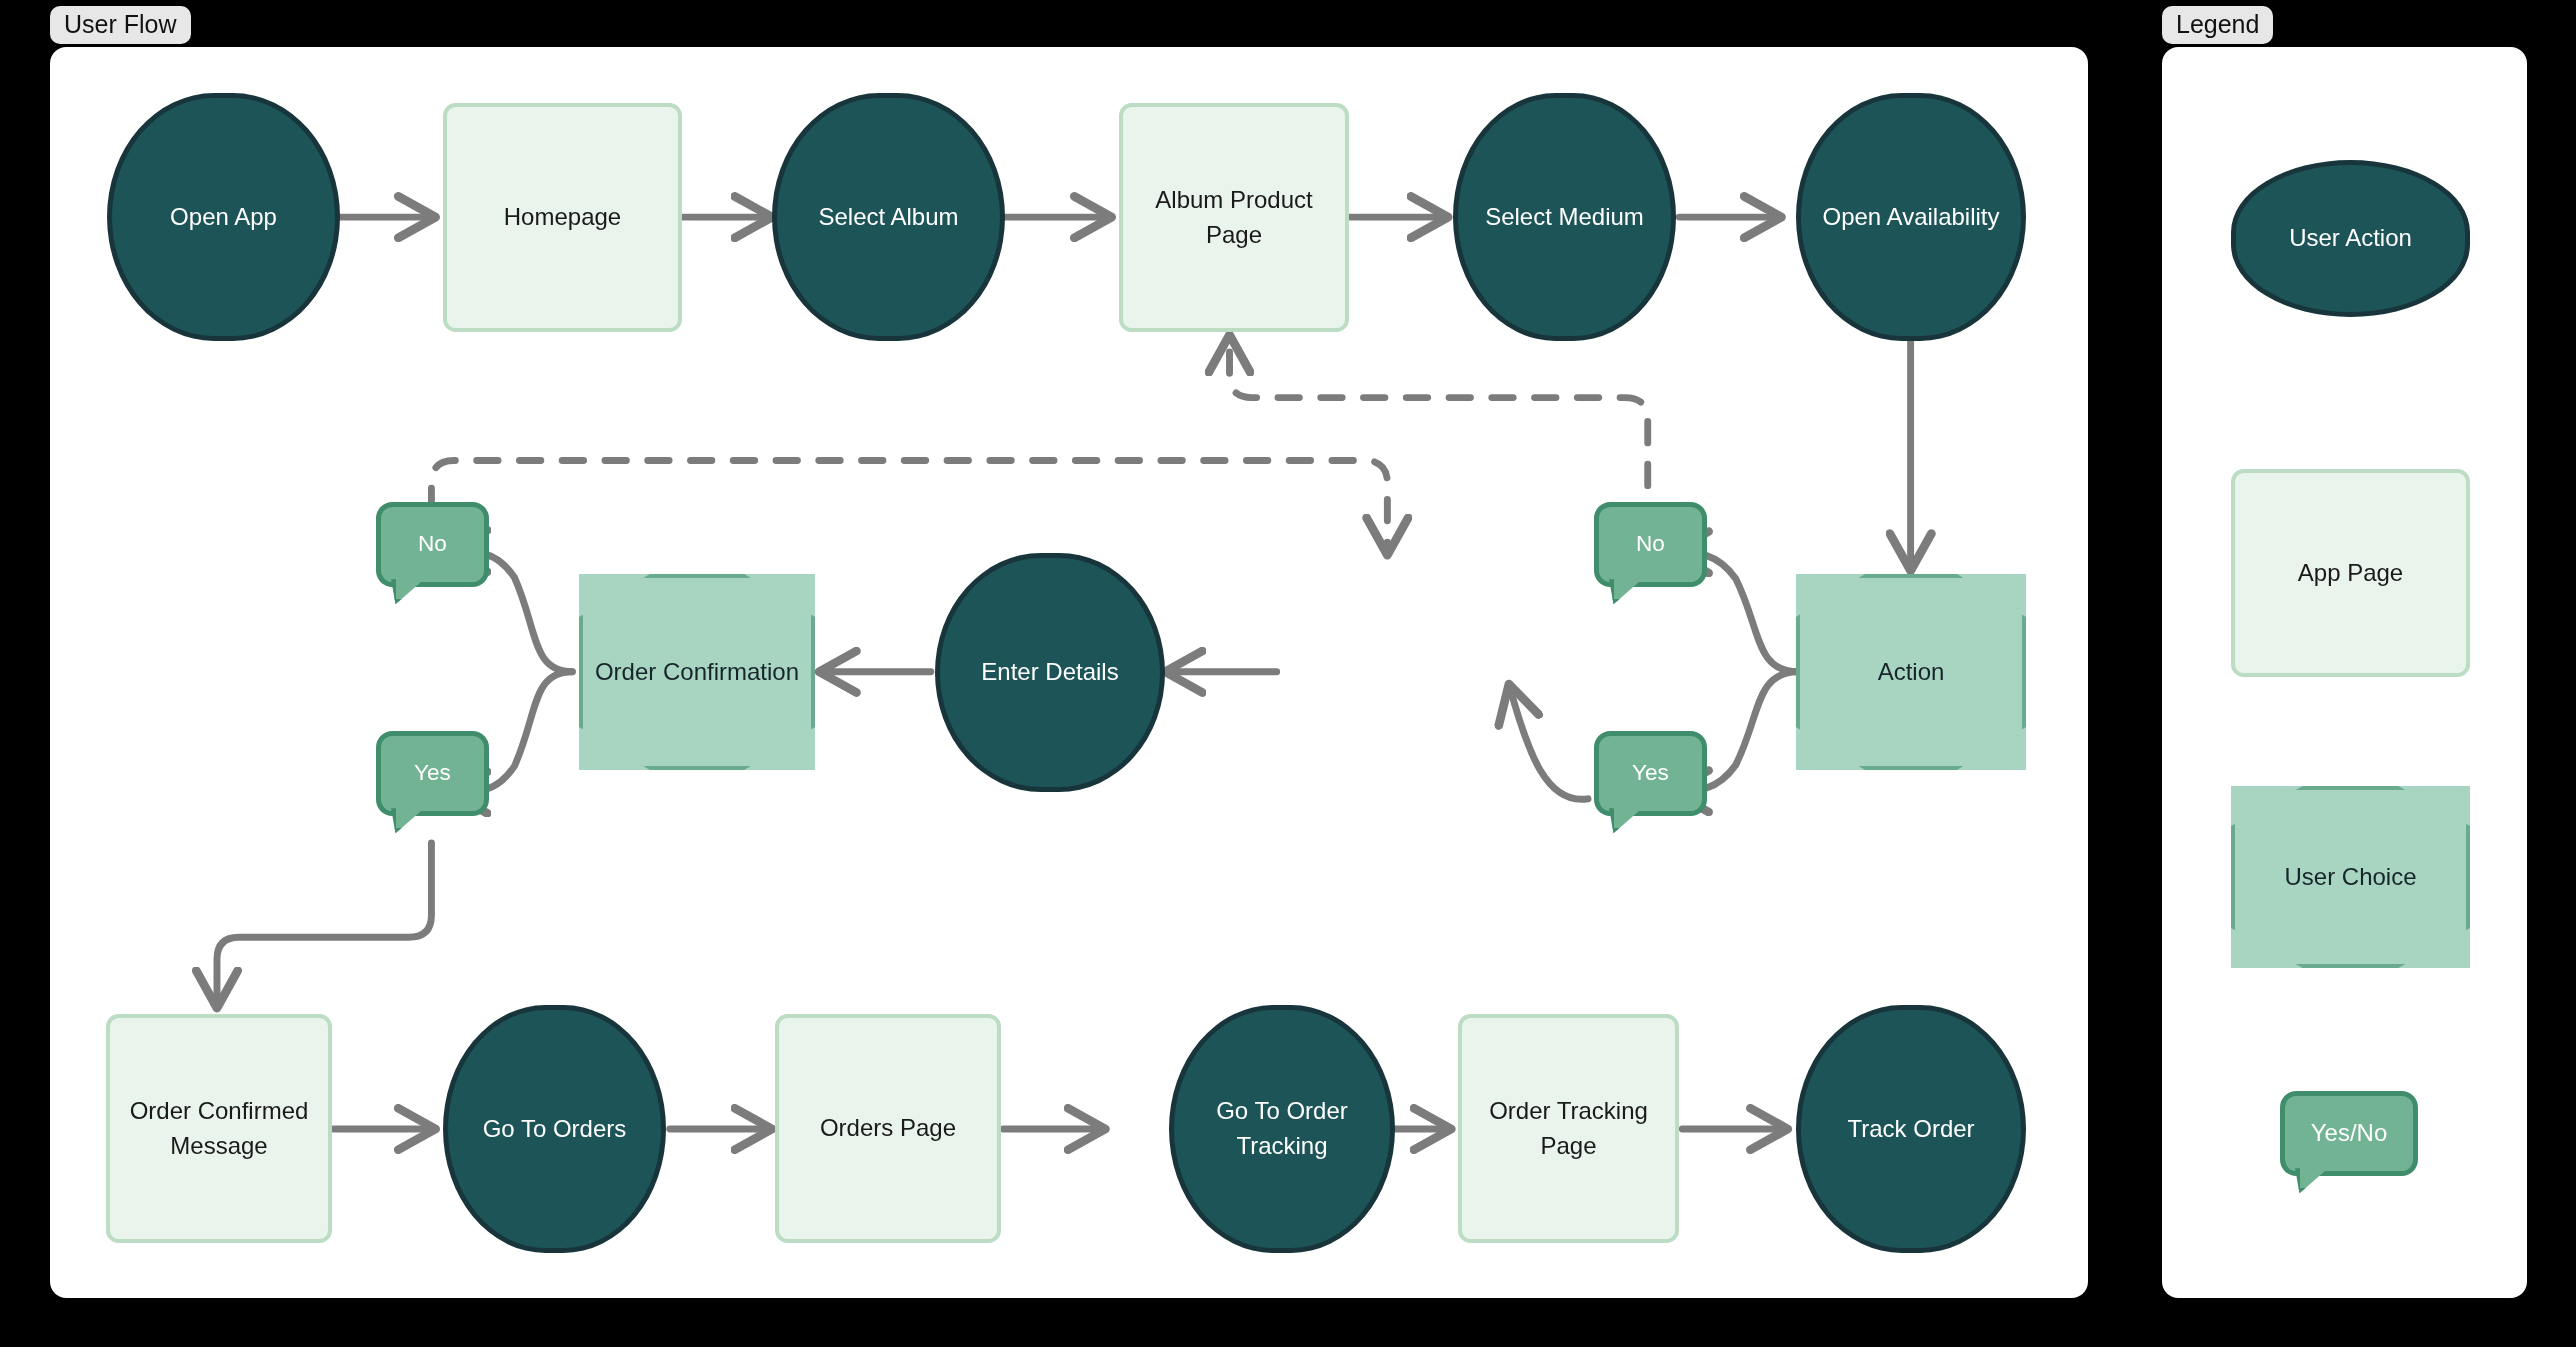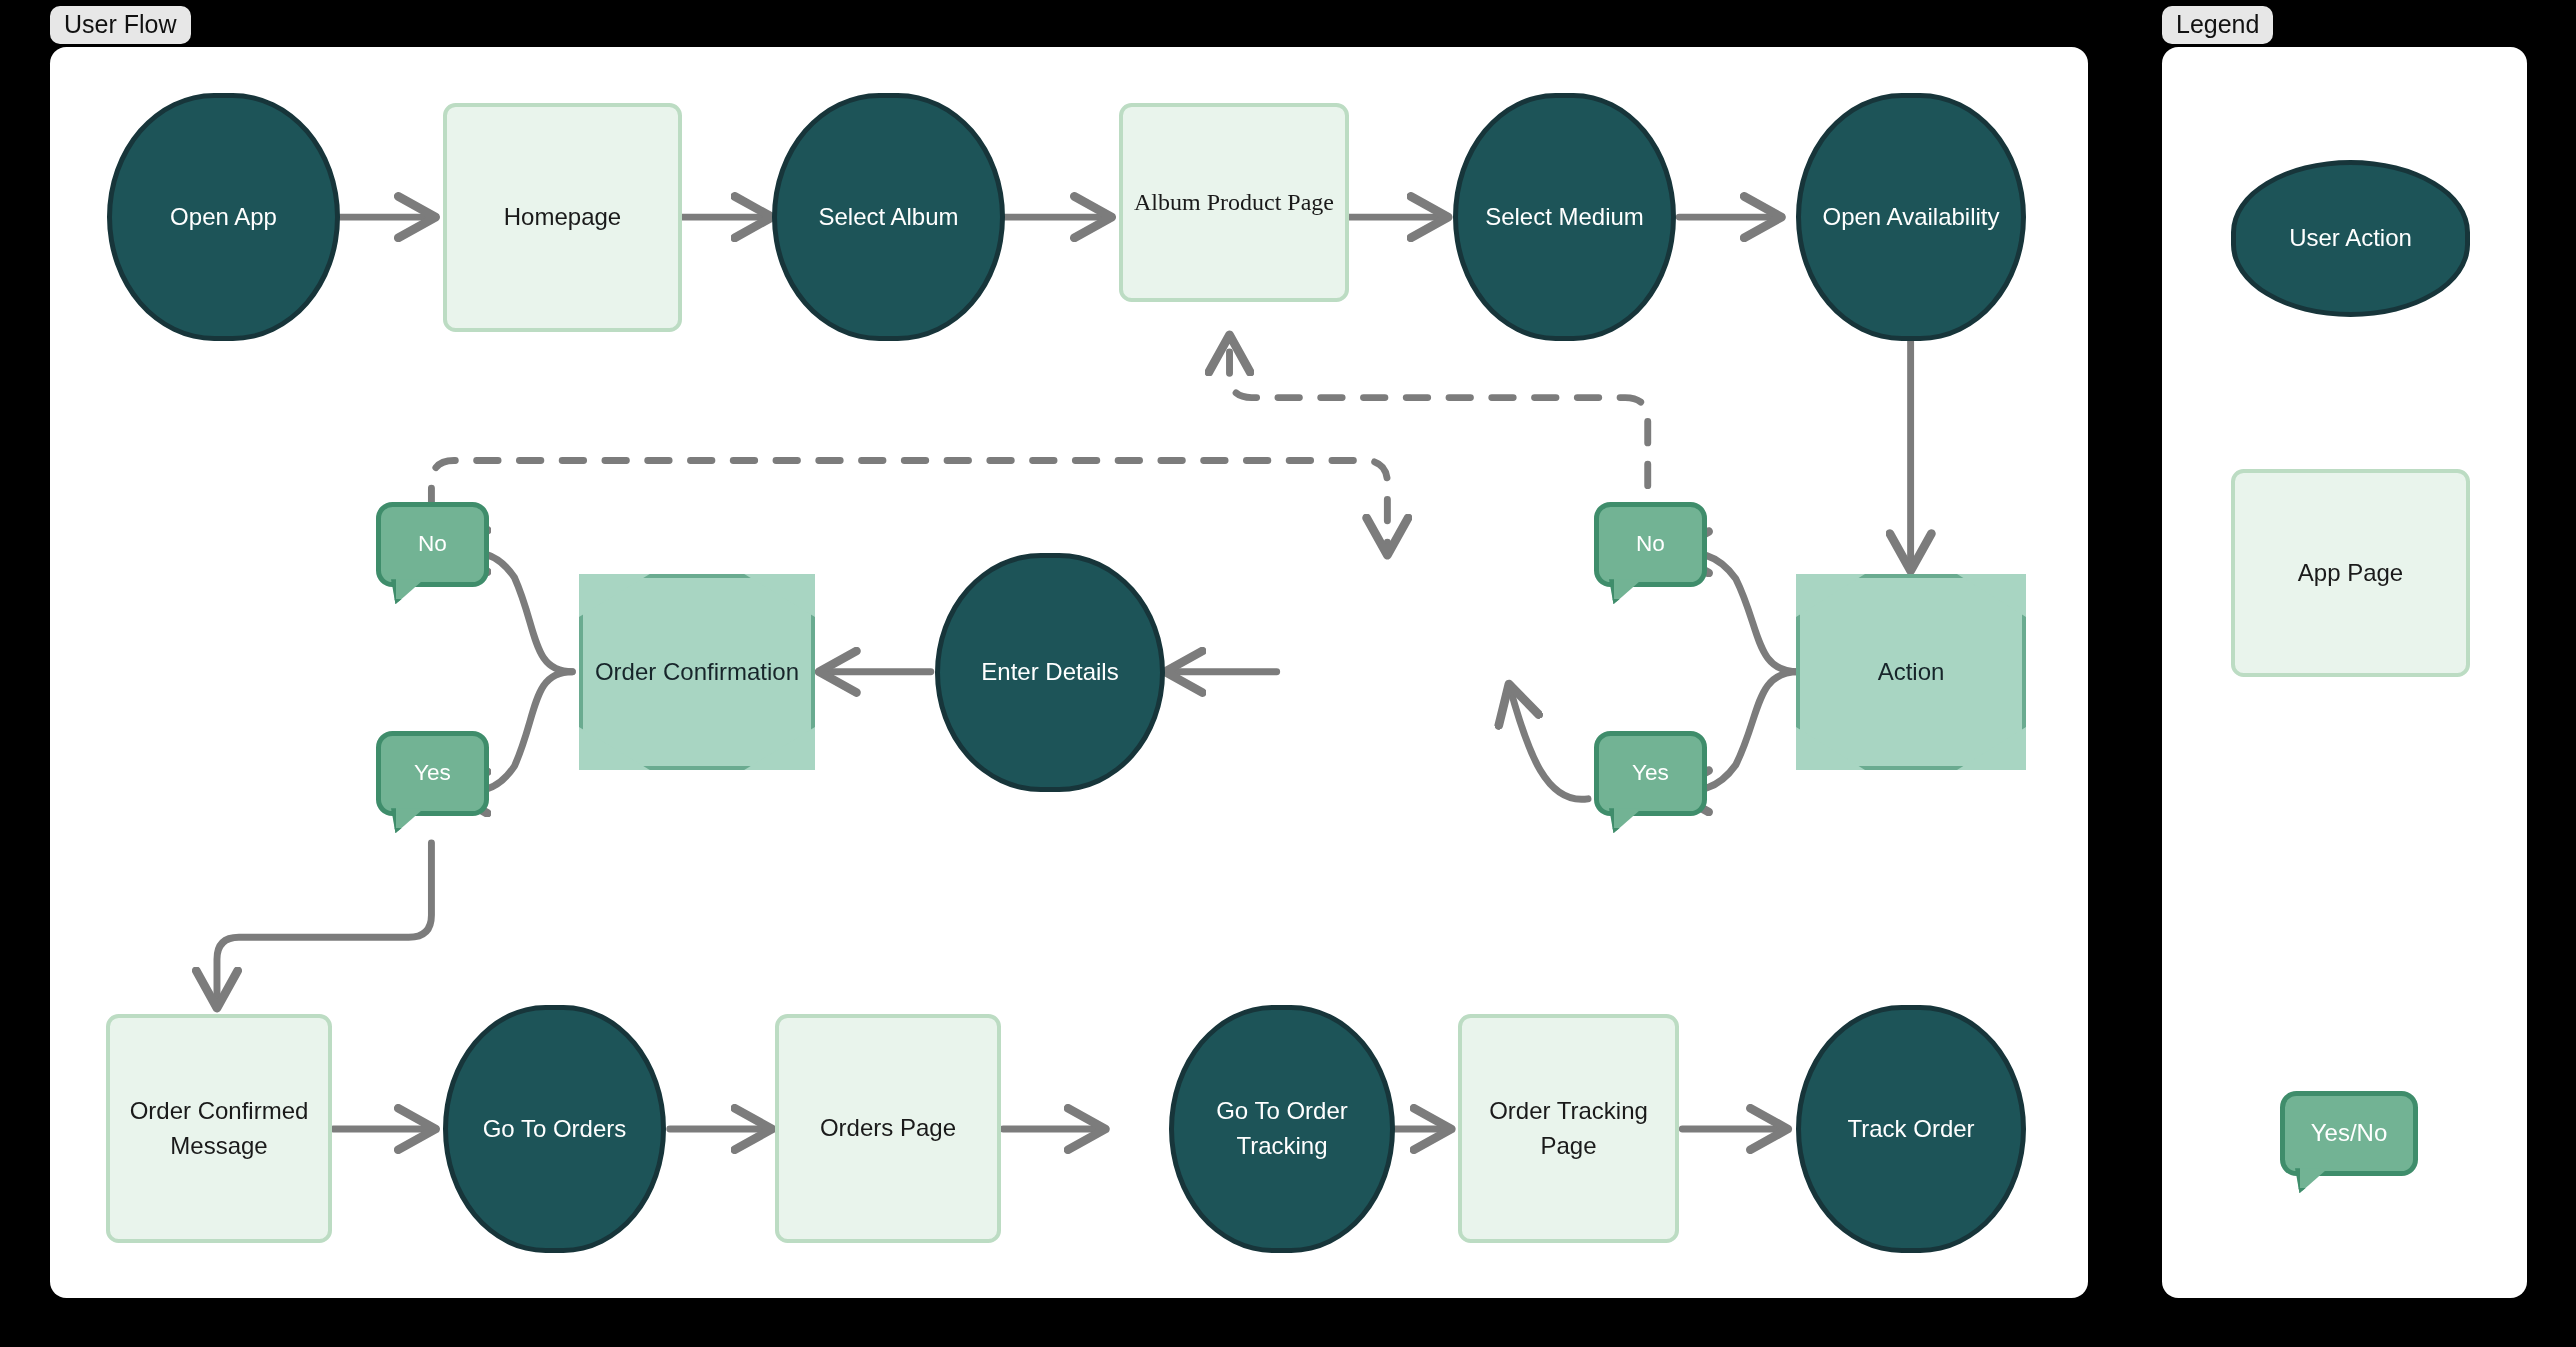--- a/index.html
+++ b/index.html
@@ -108,21 +108,21 @@
   </div>
 
   <div class="node n-page" style="left:443px;top:103px;width:239px;height:229px;">
     <span>Homepage</span>
   </div>
 
   <div class="node n-action" style="left:772px;top:93px;width:233px;height:248px;">
     <span>Select Album</span>
   </div>
 
-  <div class="node n-page" style="left:1119px;top:103px;width:230px;height:199px;font-family:Liberation Serif, serif;">
+  <div class="node n-page" style="left:1119px;top:103px;width:230px;height:229px;">
     <span>Album Product Page</span>
   </div>
 
   <div class="node n-action" style="left:1453px;top:93px;width:223px;height:248px;">
     <span>Select Medium</span>
   </div>
 
   <div class="node n-action" style="left:1796px;top:93px;width:230px;height:248px;">
     <span>Open Availability</span>
   </div>
@@ -203,20 +203,26 @@
   </div>
 
   <div class="node n-action legend-item" style="left:2231px;top:160px;width:239px;height:157px;border-radius:50% / 46%;">
     <span>User Action</span>
   </div>
 
   <div class="node n-page legend-item" style="left:2231px;top:469px;width:239px;height:208px;">
     <span>App Page</span>
   </div>
 
+  <div class="n-choice" style="left:2231px;top:786px;width:239px;height:182px;">
+    <div class="oct"></div>
+    <div class="oct-in">
+        <span>User Choice</span>
+      </div>
+  </div>
 
   <div class="n-bubble" style="left:2280px;top:1091px;width:138px;height:101px;font-size:24px;">
     <div class="bub"></div>
     <div class="tail"></div>
     <div class="lbl">
         <span>Yes/No</span>
       </div>
   </div>
 
 </div>

